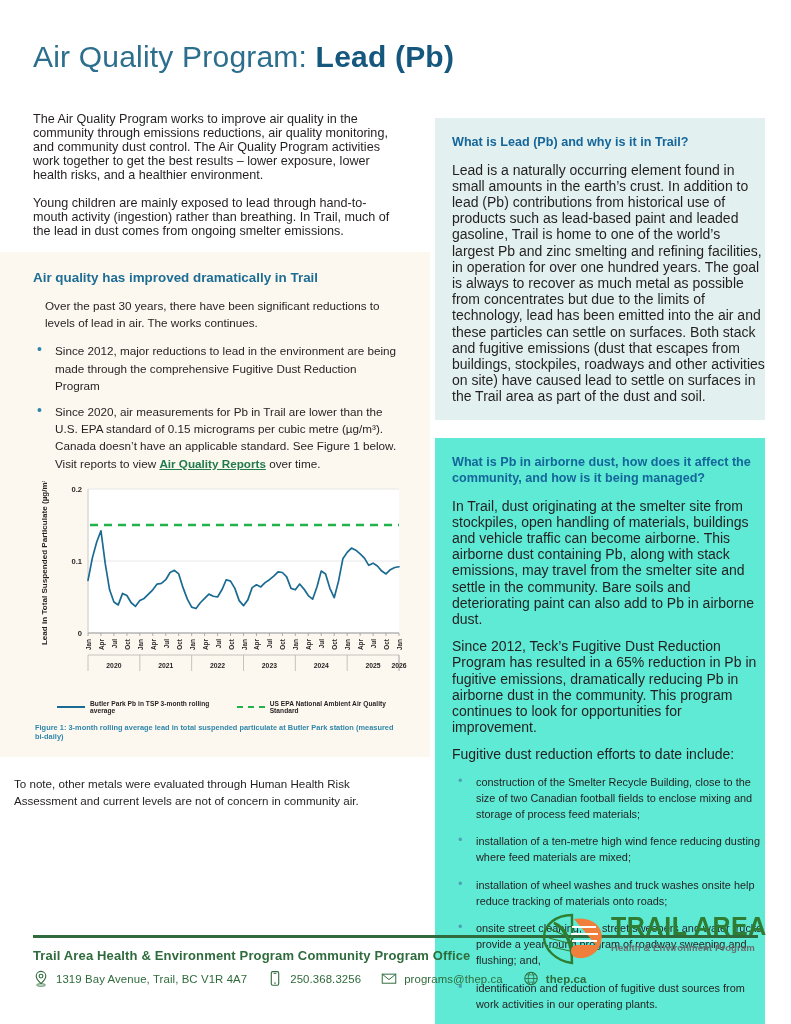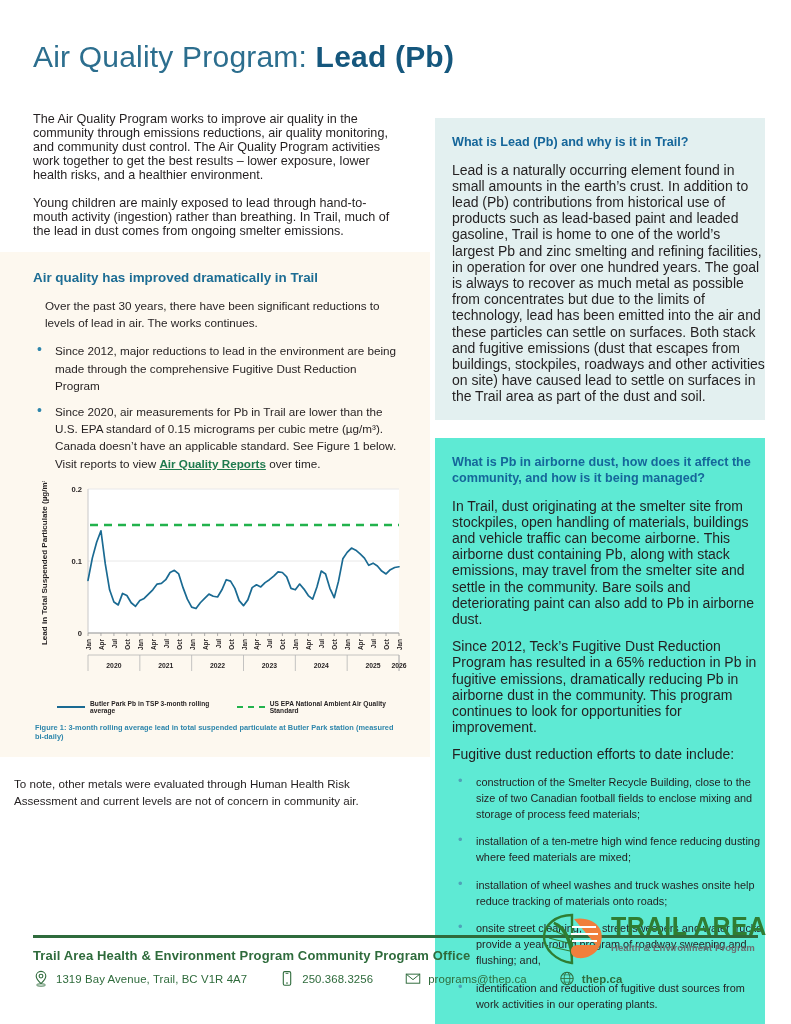--- a/index.html
+++ b/index.html
@@ -66,21 +66,21 @@
   .rbox p { font-size:14px; line-height:16.2px; margin-bottom:11px; }
   .rbox p:last-child { margin-bottom:0; }
   ul.rbul { list-style:none; margin:8px 0 0 0; padding:0; }
   ul.rbul li { position:relative; padding-left:24px; font-size:10.9px; line-height:16.2px; margin-bottom:11px; }
   ul.rbul li::before { content:"•"; position:absolute; left:6px; top:-1px; color:#4fa3b8; font-size:13px; line-height:16.2px; }
 
   
   .footer { position:absolute; left:0; top:925px; width:791px; height:99px; }
   .rule { position:absolute; left:33px; top:10px; width:725px; height:3px; background:#2f6b3c; }
   .f-title { position:absolute; left:33px; top:23px; font-size:13px; font-weight:700; color:#2f6b3c; letter-spacing:.15px;}
-  .f-row { position:absolute; left:33px; top:45px; display:flex; align-items:center; gap:20px; }
+  .f-row { position:absolute; left:33px; top:45px; display:flex; align-items:center; gap:8px; }
   .f-item { display:flex; align-items:center; gap:7px; font-size:11.4px; color:#2f6b3c; letter-spacing:.1px; }
   .f-item.sp { margin-left:12px; }
   .f-item.bold { font-weight:700; }
   .f-ic { width:16px; height:17px; display:block; }
 
   .logo { position:absolute; left:538px; top:-16px; width:235px; height:62px; }
   .logo-txt { position:absolute; left:73px; top:4px; }
   .logo-main { font-size:25px; font-weight:700; color:#2f7d32; letter-spacing:.6px; line-height:27px; }
   .logo-sub  { font-size:9.6px; font-weight:700; color:#6d6e71; letter-spacing:.05px; margin-top:2px;}
 </style>

